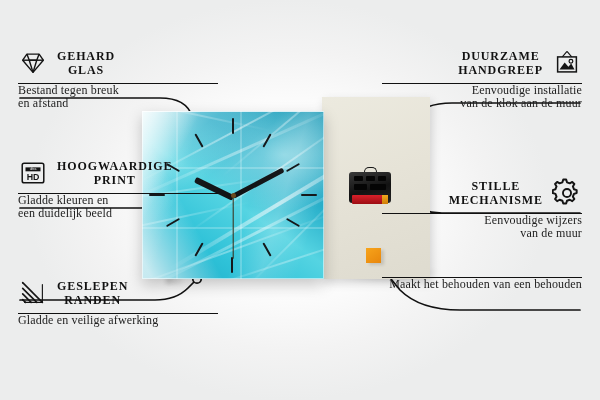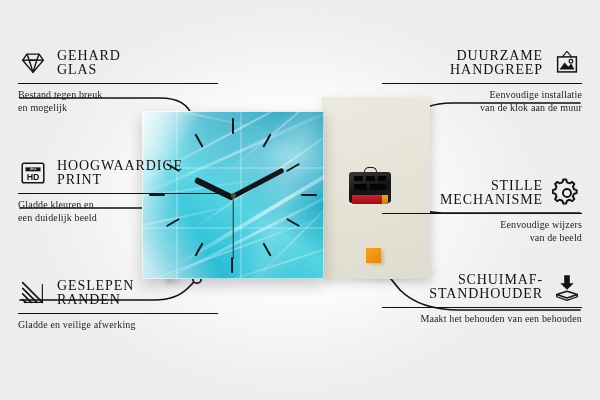--- a/index.html
+++ b/index.html
@@ -22,34 +22,34 @@
   .feature.right { text-align: right; }
 
   .head { display:flex; align-items:center; gap:9px; }
   .feature.right .head { flex-direction: row-reverse; }
 
   .ficon { width: 30px; height: 30px; flex: 0 0 30px; color:#be185d; }
   .ficon svg { display:block; width:30px; height:30px; }
 
   .title {
     font-family: "Liberation Serif", serif;
-    font-weight: 400;
-    font-size: 14px;
+    font-weight: 700;
+    font-size: 12px;
     letter-spacing: .9px;
     line-height: 14.5px;
     color:#121212;
     text-transform: uppercase;
+    text-align: center;
   }
   .rule { height:1px; background:#111; margin-top:5px; width:100%; }
   .desc {
     font-family: "Liberation Serif", serif;
-    font-size: 10px;
+    font-size: 12px;
     line-height: 12.5px;
     color:#1d1d1d;
-    margin-top: 5px;
     letter-spacing: .15px;
   }
 
   
   .clock-wrap { position:absolute; left:142px; top:111px; width:182px; height:168px; }
   .clock {
     position:absolute; inset:0;
     overflow:hidden;
     background:
       linear-gradient(118deg, rgba(255,255,255,.85) 0%, rgba(255,255,255,0) 22%),
@@ -236,21 +236,21 @@
         </svg>
       </span>
       <span class="title">
         <span>GEHARD</span><br>
         <span>GLAS</span>
       </span>
     </div>
     <div class="rule"></div>
     <div class="desc">
       <span>Bestand tegen breuk</span><br>
-      <span>en mogelijk</span>
+      <span>en afstand</span>
     </div>
   </div>
 
   <div class="feature left" style="left:18px; top:158px;">
     <div class="head">
       <span class="ficon">
         <svg viewBox="0 0 32 32">
           <rect x="4.5" y="5.5" width="23" height="21" rx="2" fill="none" stroke="#141414" stroke-width="1.6"></rect>
           <rect x="8" y="10" width="16" height="4.2" fill="#141414"></rect>
           <text x="16" y="13.3" font-family="Liberation Sans, sans-serif" font-size="3.6" fill="#ffffff" text-anchor="middle">ultra</text>
@@ -322,37 +322,24 @@
         </svg>
       </span>
       <span class="title">
         <span>STILLE</span><br>
         <span>MECHANISME</span>
       </span>
     </div>
     <div class="rule"></div>
     <div class="desc">
       <span>Eenvoudige wijzers</span><br>
-      <span>van de beeld</span>
+      <span>van de muur</span>
     </div>
   </div>
 
   <div class="feature right" style="left:382px; top:272px; width:200px;">
-    <div class="head">
-      <span class="ficon">
-        <svg viewBox="0 0 32 32" fill="none" stroke="#141414" stroke-width="1.6" stroke-linejoin="round">
-          <path d="M13 3.5 h6 v8.5 h4.2 L16 19 l-7.2 -7 H13 z" fill="#141414" stroke="none"></path>
-          <path d="M16 20.5 L27 24 L16 27.8 L5 24 Z"></path>
-          <path d="M5 24 v2.4 L16 30.2 L27 26.4 V24" stroke-width="1.4"></path>
-        </svg>
-      </span>
-      <span class="title">
-        <span>SCHUIMAF-</span><br>
-        <span>STANDHOUDER</span>
-      </span>
-    </div>
     <div class="rule"></div>
     <div class="desc">
       <span>Maakt het behouden van een behouden</span><br>
     </div>
   </div>
 
 </div>
 
 </body></html>

